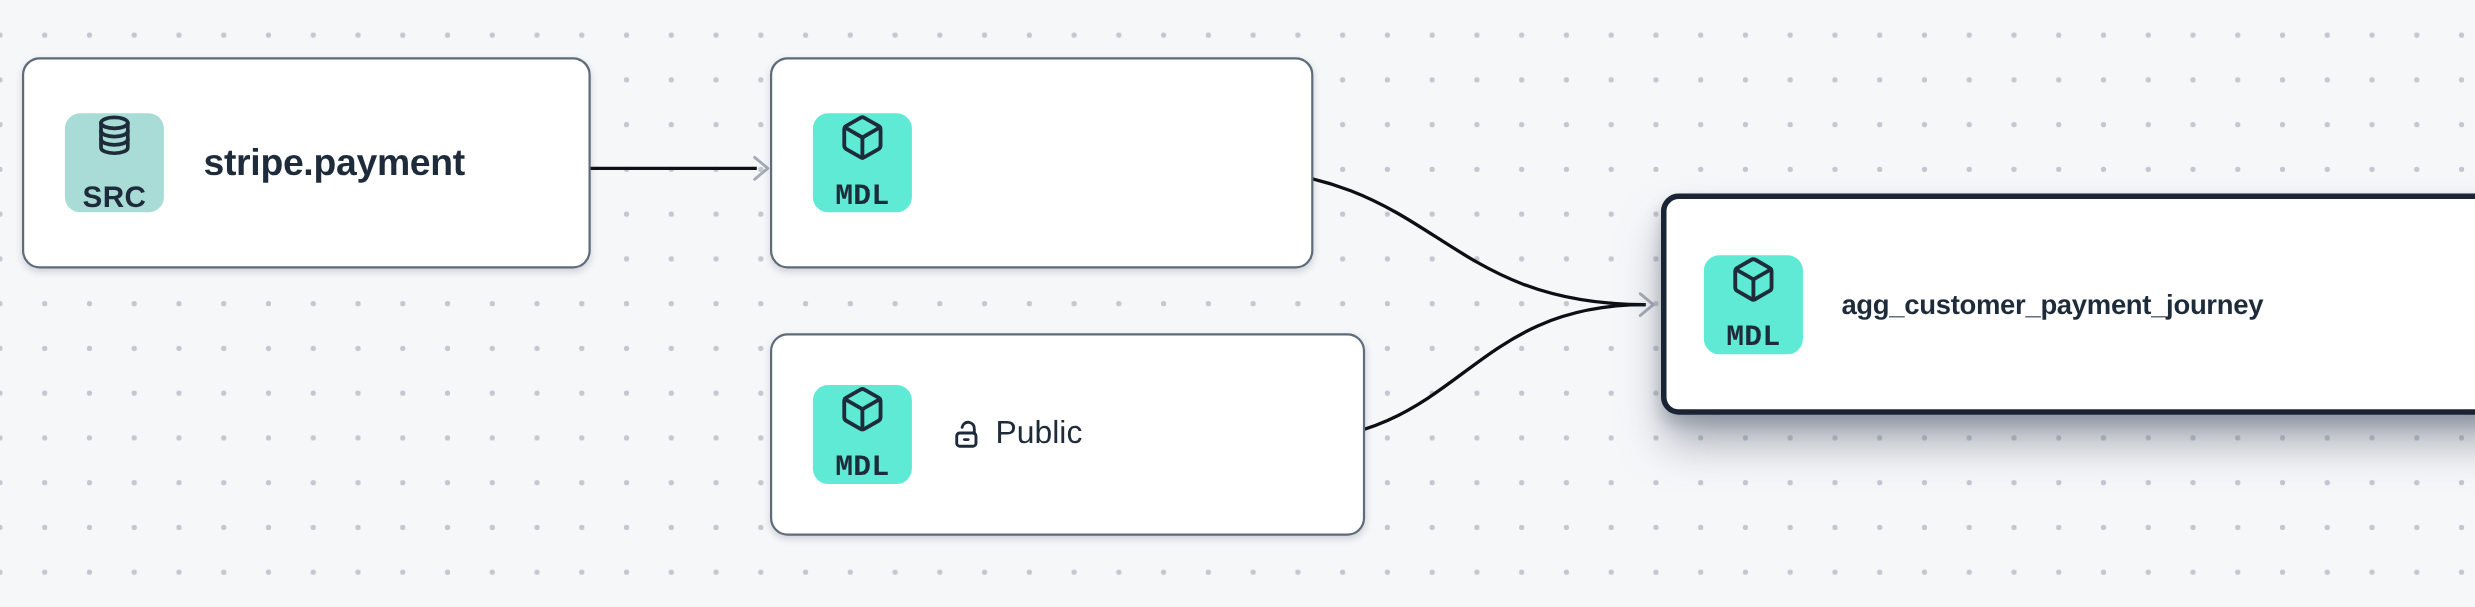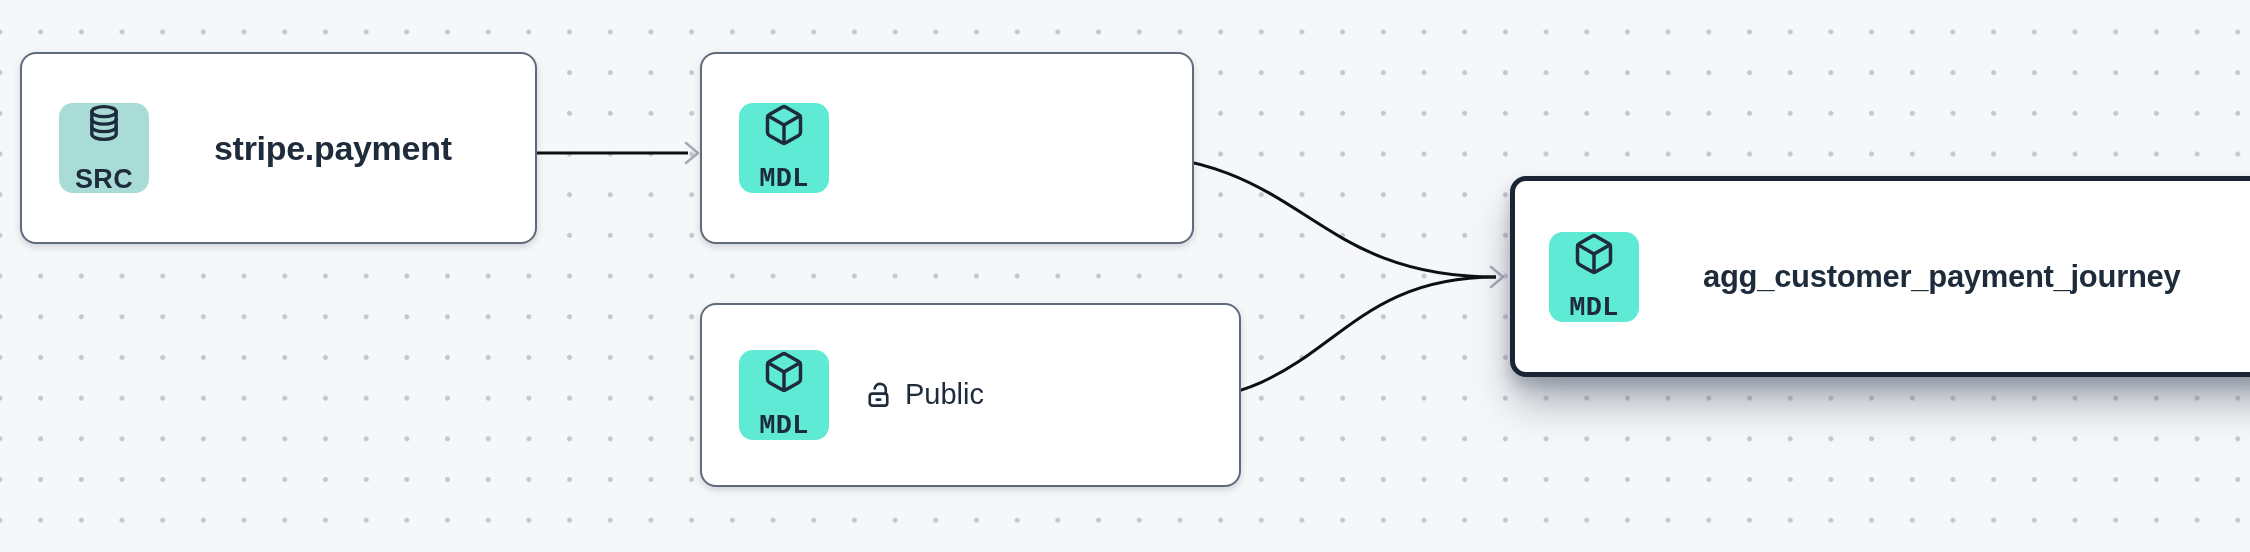--- a/index.html
+++ b/index.html
@@ -66,23 +66,22 @@
     letter-spacing: 0.3px;
   }
   .node-body { display: flex; flex-direction: column; justify-content: center; min-width: 0; }
   .node-title {
     font-size: 34px;
     font-weight: 600;
     color: #1d2b3a;
     white-space: nowrap;
     letter-spacing: -0.3px;
     line-height: 1.2;
-    margin-left: 29px;
   }
-  .node-agg .node-title { font-size: 31px; }
+  .node-agg .node-title { font-size: 25px; }
   .access-row {
     display: flex;
     align-items: center;
     gap: 10px;
     margin-top: 0;
   }
   .access-label {
     font-size: 29px;
     font-weight: 500;
     color: #1d2b3a;

